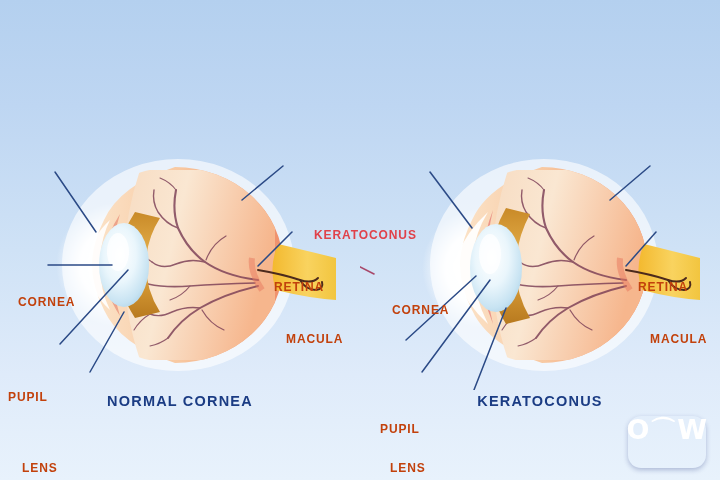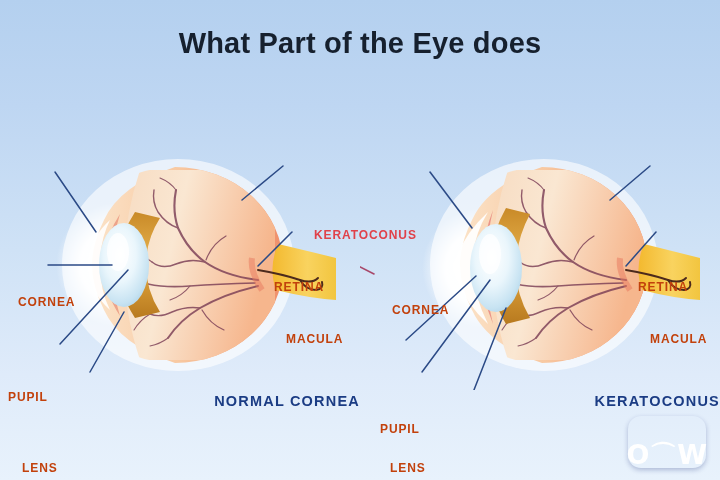--- a/index.html
+++ b/index.html
@@ -19,50 +19,49 @@
   }
   .title .l2 { display:block; }
 
   .eye-panel { position:absolute; top:140px; width:360px; height:290px; }
   .eye-panel.left  { left:0; }
   .eye-panel.right { left:360px; }
 
   .eye-svg { position:absolute; left:0; top:0; width:360px; height:250px; }
 
   .caption {
-    position:absolute; left:0; right:0; top:253px; text-align:right;
+    position:absolute; left:0; right:0; top:253px; text-align:center;
     color:#1b3c84; font-size:14.5px; font-weight:bold; letter-spacing:1.2px;
   }
 
   .lbl {
     position:absolute; color:#c2410c; font-size:12px;
     font-weight:bold; letter-spacing:.9px; white-space:nowrap;
   }
   .lbl.red { color:#e0414a; }
 
   .logo {
     position:absolute; right:14px; bottom:12px;
     width:78px; height:52px; border-radius:13px;
     background:linear-gradient(135deg,#133a8 0%,#0f2f9e 50%,#17349f 100%);
-    display:flex; align-items:flex-end; justify-content:center;
+    display:flex; align-items:flex-start; justify-content:center;
     box-shadow:0 2px 5px rgba(20,40,120,.28);
   }
   .logo-mark {
     color:#fff; font-size:27px; font-weight:bold;
     letter-spacing:.5px; line-height:1;
     font-family:"DejaVu Sans", sans-serif;
   }
 </style>
 </head>
 <body>
 
 <div id="stage">
 
   <div class="title">
-    <span>What Part of the Eye does</span>
   </div>
 
   <div class="eye-panel left">
     <svg class="eye-svg" viewBox="0 0 360 250">
       <defs>
         <radialGradient id="nGlow" cx="50%" cy="50%" r="50%">
           <stop offset="60%" stop-color="#ffffff" stop-opacity=".95"></stop>
           <stop offset="100%" stop-color="#ffffff" stop-opacity="0"></stop>
         </radialGradient>
         <linearGradient id="nRetina" x1="0" y1="0" x2="1" y2="0">

